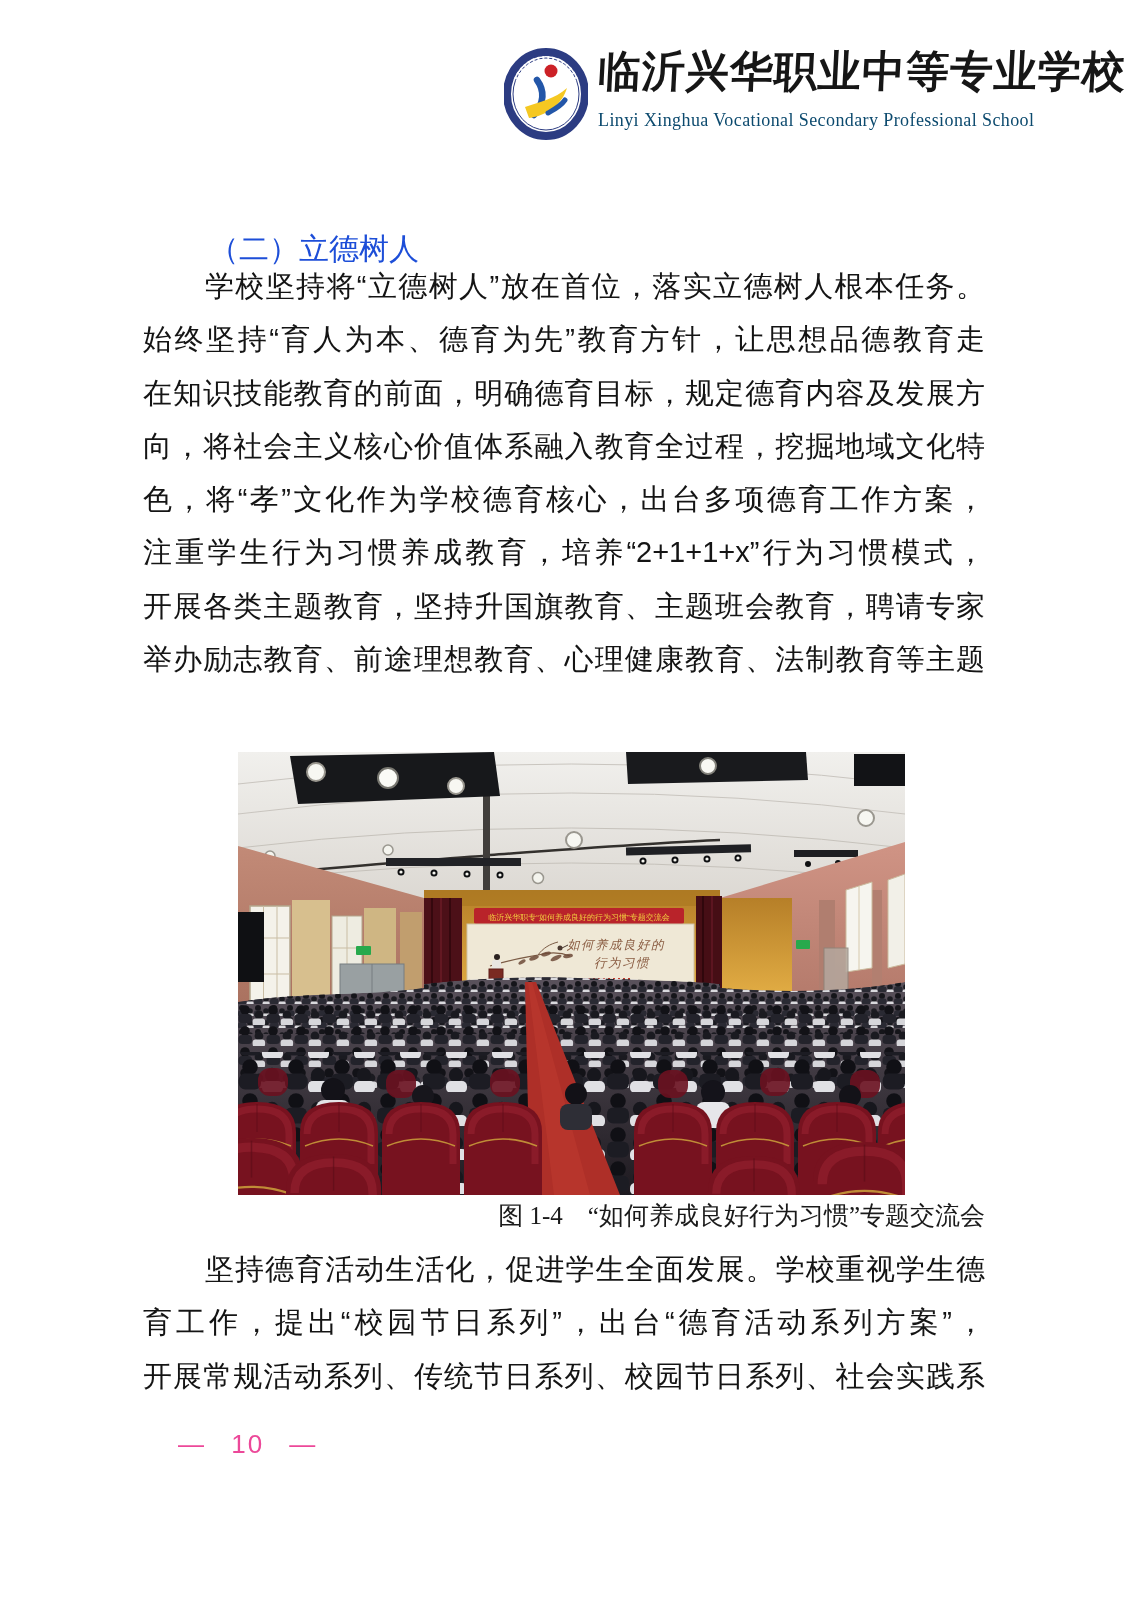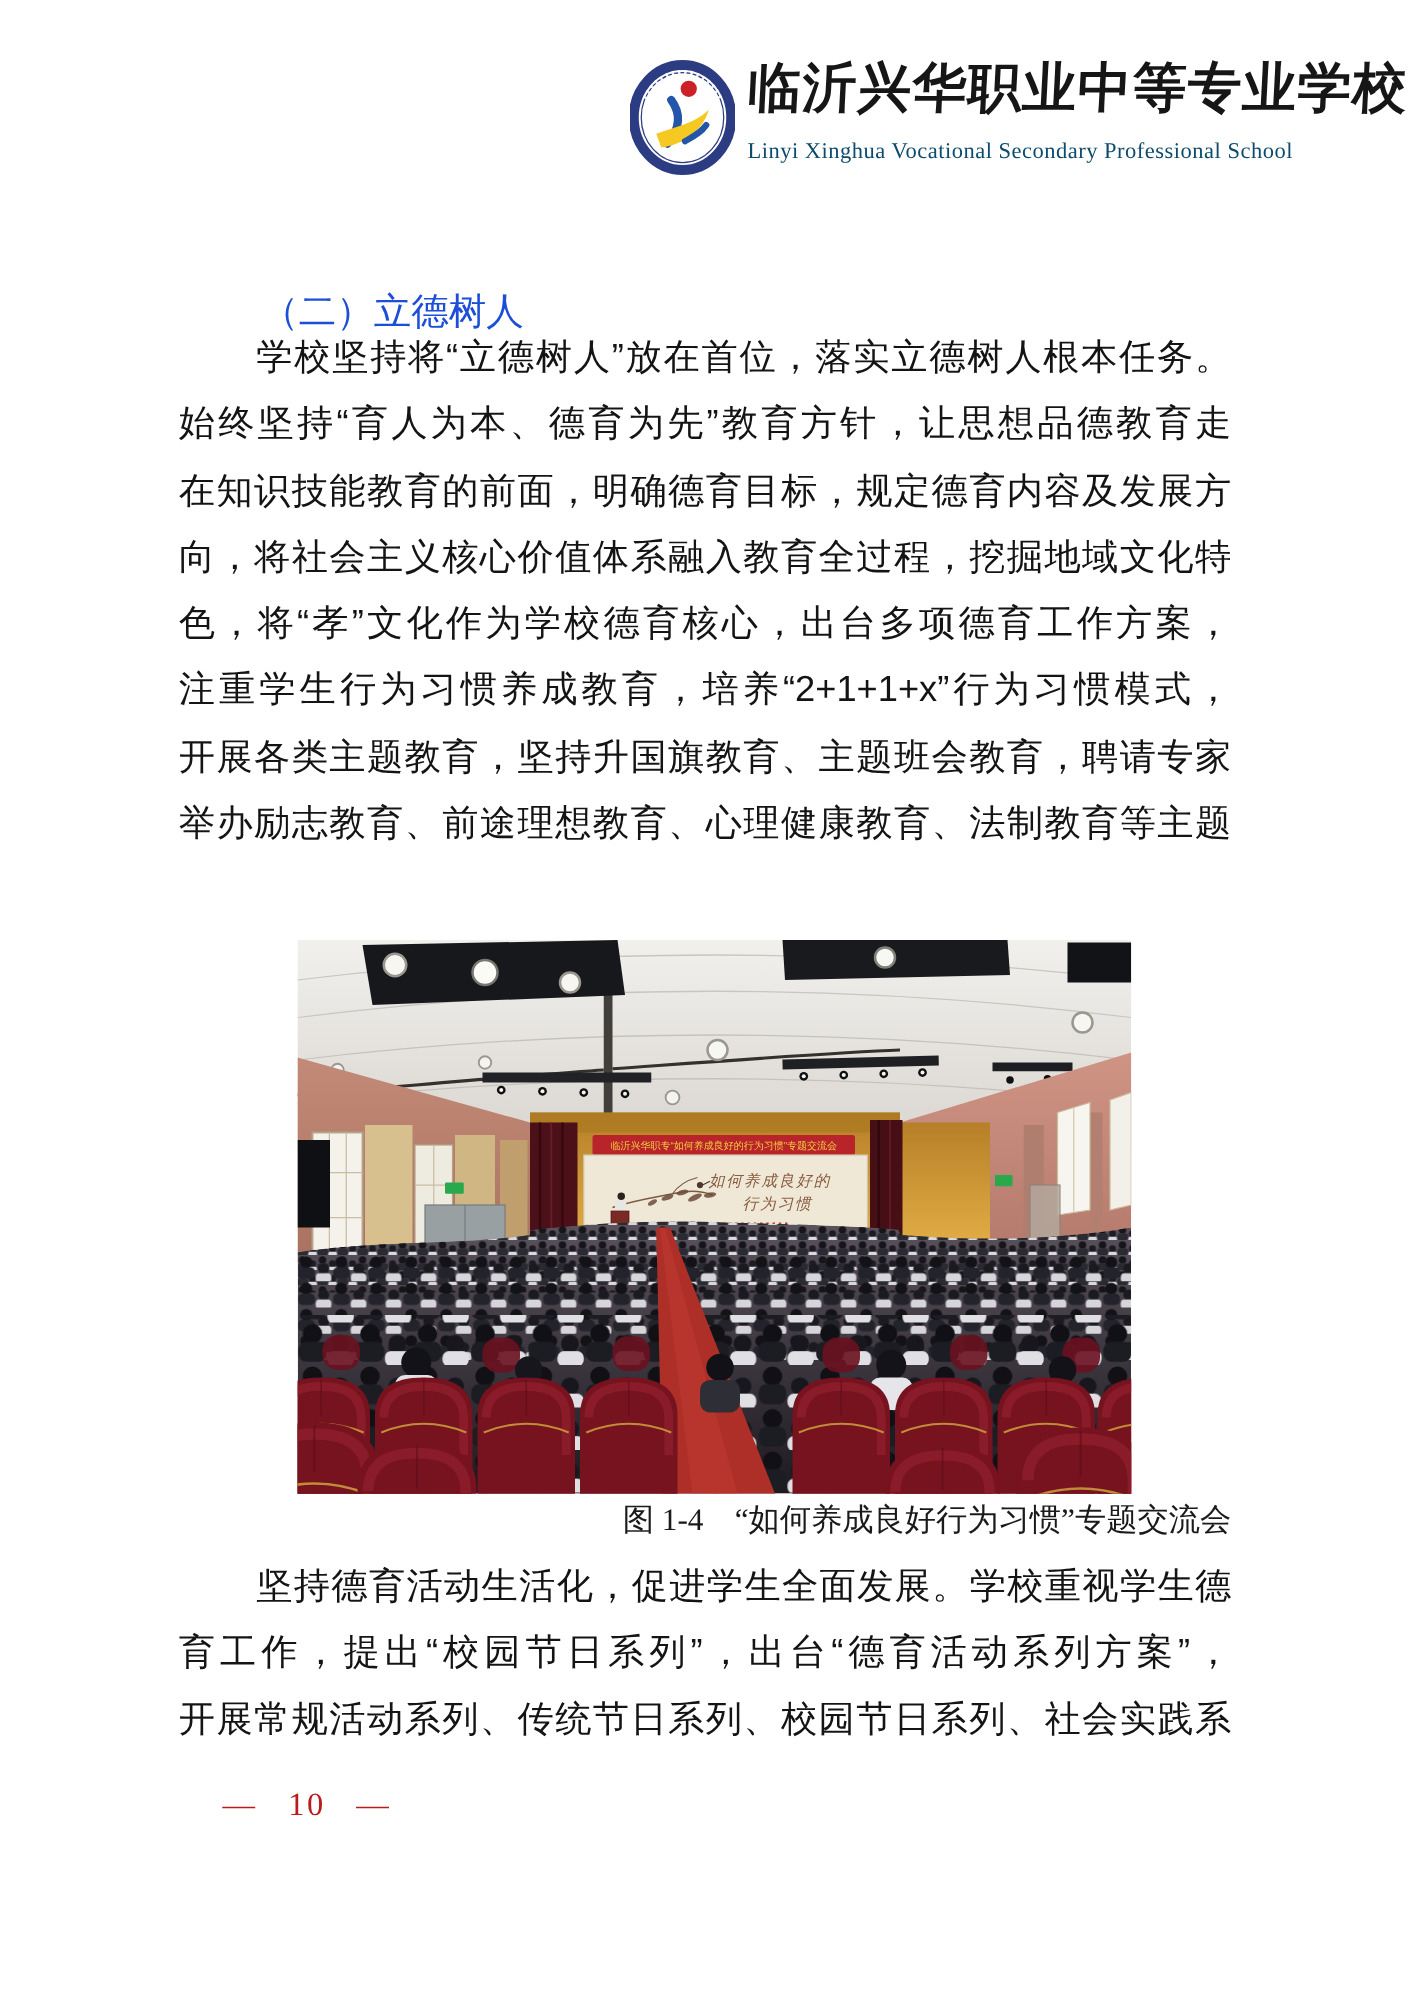--- a/index.html
+++ b/index.html
@@ -37,22 +37,22 @@
   #para2 { top:1243px; }
   
   .figure { position:absolute; left:238px; top:752px; width:667px; height:443px; }
   .figure svg { display:block; }
   .caption {
     position:absolute; left:143px; top:1199px; width:842px; text-align:right;
     font-family:"Liberation Serif",serif; font-size:25px; color:#1a1a1a;
   }
   
   .pagenum {
-    position:absolute; left:178px; top:1429px; font-size:26px; color:#b91c1c;
-    letter-spacing:2px; word-spacing:16px;font-family:Liberation Serif, serif;
+    position:absolute; left:178px; top:1429px; font-size:26px; color:#ec4899;
+    letter-spacing:2px; word-spacing:16px;
   }
 </style>
 </head>
 <body>
 
 <div class="page">
 
   <div class="header">
     <svg class="logo-svg" viewBox="0 0 84 90">
       <ellipse cx="42" cy="45" rx="39" ry="42" fill="#ffffff" stroke="#2c3c82" stroke-width="8"></ellipse>

